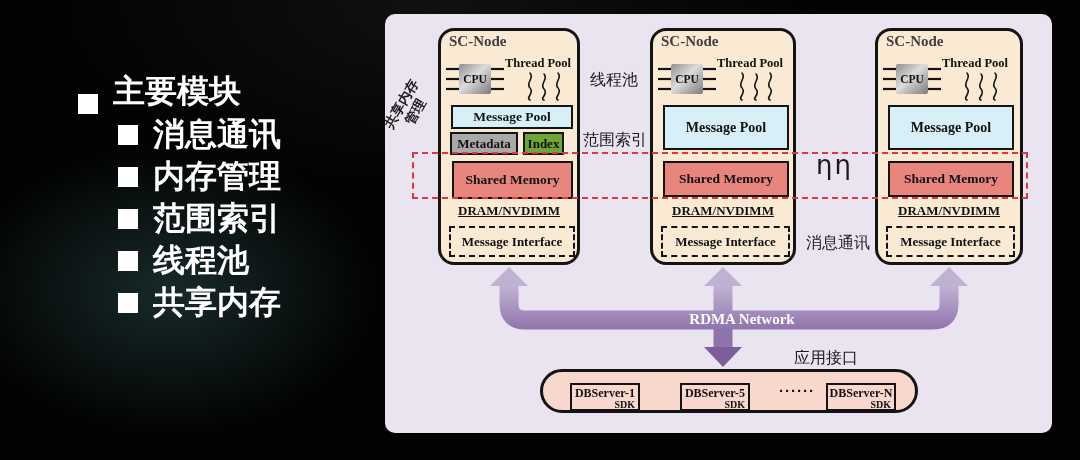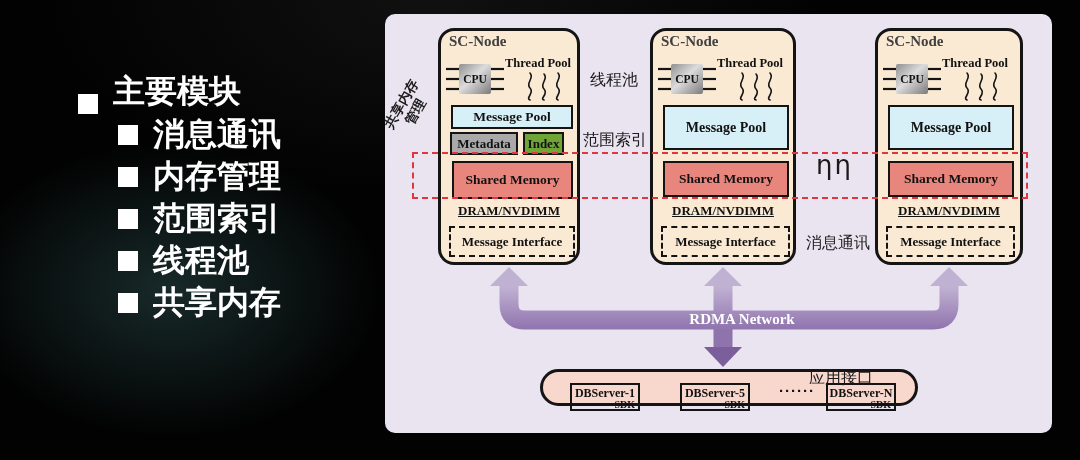--- a/index.html
+++ b/index.html
@@ -47,21 +47,21 @@
   
   .red-box{position:absolute;left:27px;top:138px;width:616px;height:47px;border:2.5px dashed var(--red_dash);box-sizing:border-box;z-index:5;pointer-events:none;}
   
   .ann{position:absolute;color:#1a1a1a;font-size:16px;z-index:6;white-space:nowrap;}
   .ann-rot{left:-16px;top:78px;width:80px;text-align:center;transform:rotate(-60deg);font-size:13.5px;font-weight:700;line-height:1.2;}
   .ann-eta{left:431px;top:136px;font-size:26px;font-weight:400;letter-spacing:2px;font-family:"DejaVu Sans",sans-serif;}
   
   .connector{position:absolute;left:0;top:0;z-index:1;}
   .rdma-label{position:absolute;left:287px;top:297px;width:140px;text-align:center;color:#fff;font-size:15px;font-weight:700;z-index:4;}
   
-  .pill{position:absolute;left:155px;top:355px;width:378px;height:37px;background:var(--pill_fill);border:3.5px solid #141414;border-radius:27px;box-sizing:border-box;z-index:3;}
+  .pill{position:absolute;left:155px;top:355px;width:378px;height:44px;background:var(--pill_fill);border:3.5px solid #141414;border-radius:27px;box-sizing:border-box;z-index:3;}
   .db-box{position:absolute;top:11px;width:70px;height:28px;border:2px solid #141414;box-sizing:border-box;}
   .db-name{position:absolute;left:0;top:1px;width:100%;text-align:center;font-size:12px;font-weight:700;color:#111;}
   .db-sdk{position:absolute;right:3px;bottom:-1px;font-size:10px;font-weight:700;color:#111;}
   .db1{left:27px;} .db2{left:137px;} .dbn{left:283px;}
   .db-dots{position:absolute;left:236px;top:10px;font-size:15px;font-weight:700;color:#111;letter-spacing:1px;}
 </style>
 </head>
 <body>
 
 <div class="screen">
@@ -206,21 +206,21 @@
     <div class="red-box"></div>
 
     <div class="ann ann-rot">
       <div>共享内存</div>
       <div>管理</div>
     </div>
     <div class="ann" style="left:205px;top:56px;">线程池</div>
     <div class="ann" style="left:198px;top:116px;">范围索引</div>
     <div class="ann ann-eta">ηη</div>
     <div class="ann" style="left:421px;top:219px;">消息通讯</div>
-    <div class="ann" style="left:424px;top:334px;margin-top:20px;">应用接口</div>
+    <div class="ann" style="left:409px;top:334px;">应用接口</div>
 
     <div class="pill">
       <div class="db-box db1">
         <div class="db-name serif">DBServer-1</div>
         <div class="db-sdk serif">SDK</div>
       </div>
       <div class="db-box db2">
         <div class="db-name serif">DBServer-5</div>
         <div class="db-sdk serif">SDK</div>
       </div>

